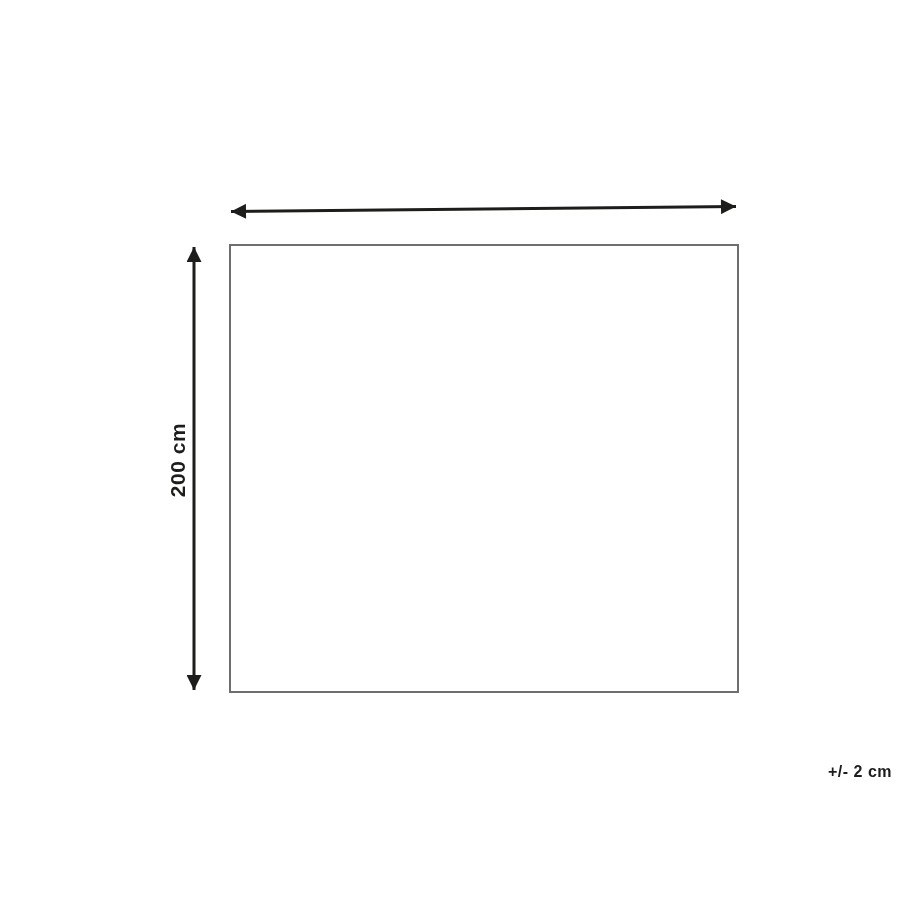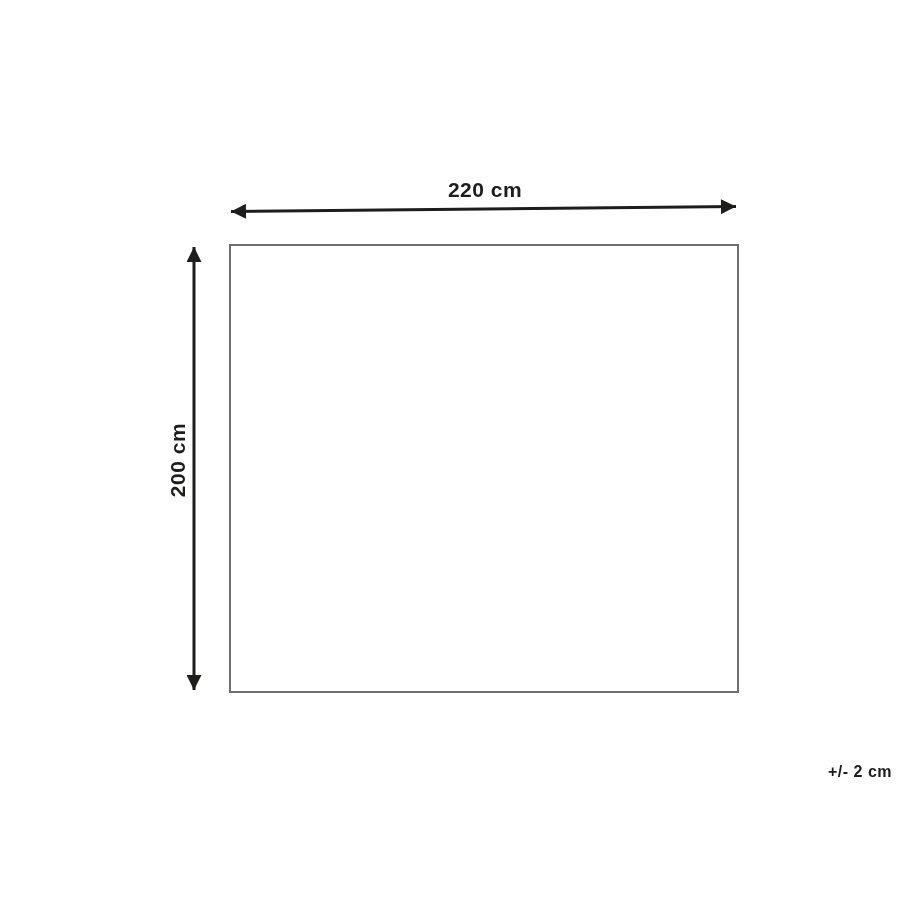--- a/index.html
+++ b/index.html
@@ -72,19 +72,18 @@
   <svg class="arrow-layer" width="920" height="920" viewBox="0 0 920 920" xmlns="http://www.w3.org/2000/svg">
     <defs>
       <marker id="arrowhead" viewBox="0 0 10 10" refX="10" refY="5" markerWidth="6" markerHeight="5" orient="auto-start-reverse">
         <path d="M0,0 L10,5 L0,10 z" fill="#1d1d1b"></path>
       </marker>
     </defs>
     <line x1="231" y1="211.5" x2="736" y2="206.5" stroke="#1d1d1b" stroke-width="3" marker-start="url(#arrowhead)" marker-end="url(#arrowhead)"></line>
     <line x1="194" y1="247" x2="194" y2="690" stroke="#1d1d1b" stroke-width="3" marker-start="url(#arrowhead)" marker-end="url(#arrowhead)"></line>
   </svg>
 
-  <div class="dim-label width-label">220 cm</div>
 
   <div class="dim-label height-label">200 cm</div>
 
   <div class="dim-label tolerance-label">+/- 2 cm</div>
 
 </div>
 
 </body></html>

